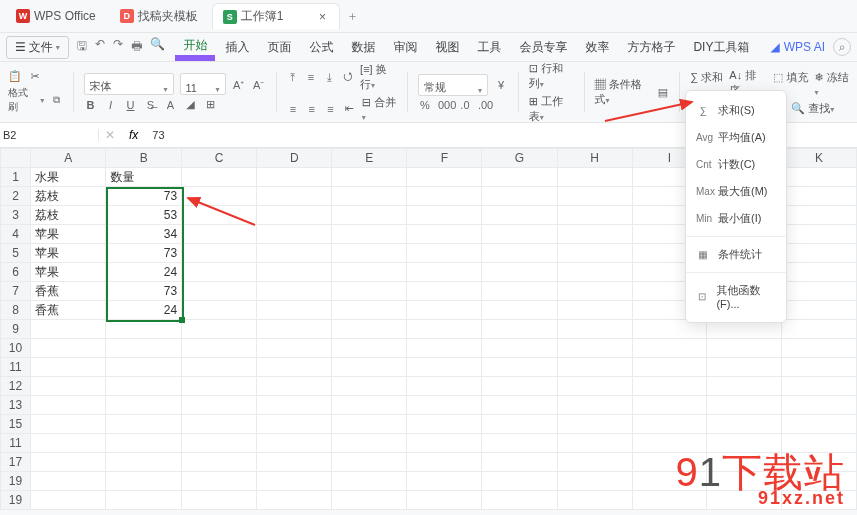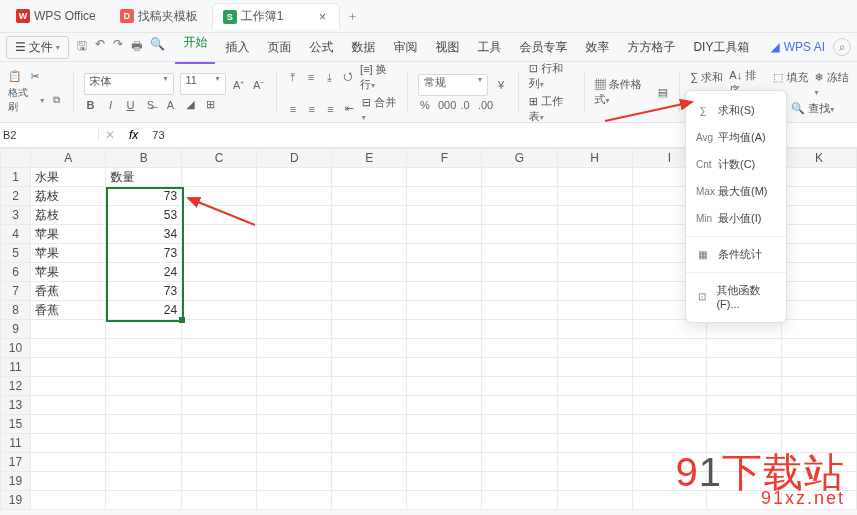--- a/index.html
+++ b/index.html
@@ -7,29 +7,29 @@
   .tab{display:flex;align-items:center;gap:4px;padding:4px 10px;border-radius:6px 6px 0 0;margin-right:4px;color:#555}
   .tab.file{background:#fff;border:1px solid #e5e6e8;border-bottom:none}
   .tab .icon{width:14px;height:14px;display:inline-flex;align-items:center;justify-content:center;font-weight:bold;border-radius:2px}
   .tab .w{background:#d9342c;color:#fff;font-size:9px}
   .tab .d{background:#f25c54;color:#fff;font-size:9px}
   .tab .s{background:#2e9e5b;color:#fff;font-size:9px}
   .plus{width:16px;height:16px;display:flex;align-items:center;justify-content:center;color:#888}
   .menubar{height:28px;display:flex;align-items:center;gap:2px;padding:0 6px;border-bottom:1px solid #e5e6e8;background:#f7f8fa}
   .mbtn{padding:3px 8px;color:#444;border-radius:3px}
   .mbtn.filebtn{border:1px solid #d0d0d0;padding:2px 8px;display:flex;align-items:center;gap:3px}
-  .mbtn.active{color:#1a7f37;border-bottom:2px solid #8b5cf6;border-radius:0;padding-bottom:11px}
+  .mbtn.active{color:#1a7f37;border-bottom:6px solid #8b5cf6;border-radius:0;padding-bottom:1px}
   .qat{display:flex;gap:8px;margin-left:6px;margin-right:8px;color:#777}
   .ai{margin-left:auto;display:flex;align-items:center;gap:4px;color:#4c6ef5;font-weight:500}
   .searchcirc{border:1px solid #d0d0d0;border-radius:50%;width:16px;height:16px;display:flex;align-items:center;justify-content:center;margin-left:6px;color:#888}
   .ribbon{height:56px;background:#f7f8fa;border-bottom:1px solid #e5e6e8;display:flex;align-items:center;padding:2px 8px;gap:10px;color:#555;font-size:11px}
   .rgrp{display:flex;flex-direction:column;gap:3px}
   .rrow{display:flex;align-items:center;gap:6px}
   .sep{width:1px;height:40px;background:#e3e4e6}
-  .combo{border:1px solid #d9d9d9;background:#fff;height:20px;display:flex;align-items:flex-start;padding:0 5px;border-radius:2px;}
+  .combo{border:1px solid #d9d9d9;background:#fff;height:20px;display:flex;align-items:flex-end;padding:0 5px;border-radius:2px;}
   .icn{width:14px;text-align:center;color:#666}
   .formulabar{height:24px;background:#fff;border-bottom:1px solid #e5e6e8;display:flex;align-items:center}
   .namebox{width:92px;border-right:1px solid #e5e6e8;padding:0 3px;font-size:11px;color:#333}
   .fx{padding:0 8px;color:#000000;font-style:italic}
   .fval{padding:0 6px;font-size:11px}
   .grid{position:relative;background:#fff}
   table{border-collapse:collapse;table-layout:fixed}
   th,td{border:1px solid #e9eaec;height:18px;padding:0 4px;font-size:12px;text-align:left;background:#fff}
   th{background:#f3f5f7;color:#555;font-weight:normal;text-align:center}
   th.rowh{width:22px;text-align:center}
@@ -37,21 +37,21 @@
   .selrange{position:absolute;border:2px solid #1a7f37;pointer-events:none}
   .corner{position:absolute;width:6px;height:6px;background:#1a7f37;right:-3px;bottom:-3px}
   .menu{position:absolute;top:90px;right:70px;width:100px;background:#fff;border:1px solid #e0e1e3;border-radius:6px;box-shadow:0 4px 16px rgba(0,0,0,.12);padding:6px 0;font-size:11px;color:#444}
   .menu .mi{display:flex;align-items:center;gap:8px;padding:6px 10px}
   .menu .mi .mic{width:14px;text-align:center;color:#777;font-size:10px}
   .menu hr{border:none;border-top:1px solid #eee;margin:4px 0}
   .arrow{position:absolute;pointer-events:none}
   .wm{position:absolute;right:12px;bottom:6px;pointer-events:none;text-align:right}
   .wm .big{font-size:40px;font-weight:400;color:#ed3b2f;letter-spacing:1px;line-height:.8}
   .wm .big .g{color:#555}
-  .wm .small{font-size:18px;color:#ed3b2f;font-weight:400;letter-spacing:2px}
+  .wm .small{font-size:18px;color:#ed3b2f;font-weight:700;letter-spacing:2px}
   .tri{font-size:8px;color:#888}
 </style>
 </head>
 <body>
 
 <div class="titlebar">
   <div class="tab">
       <span class="icon w">W</span>
       <span>WPS Office</span>
     </div>

